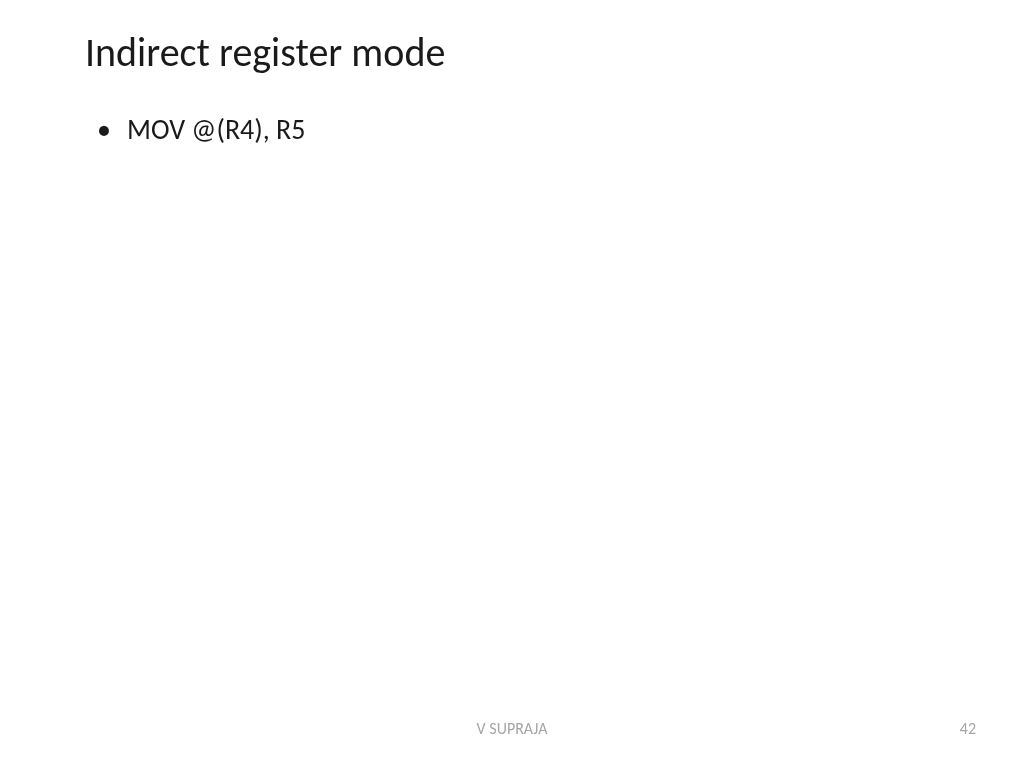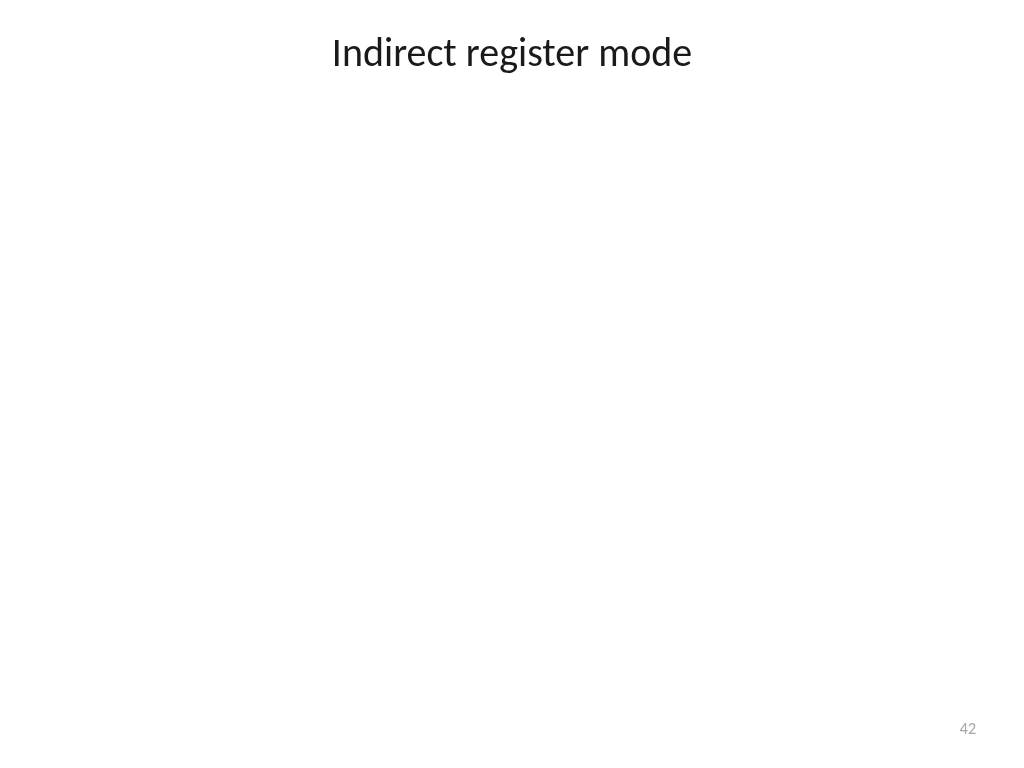--- a/index.html
+++ b/index.html
@@ -15,21 +15,20 @@
       position: relative;
       overflow: hidden;
     }
     .slide {
       width: 100%;
       height: 100%;
       padding: 28px 85px 60px 85px;
       position: relative;
     }
     .title {
-      text-align: center;
       font-size: 40px;
       color: #1a1a1a;
       font-weight: normal;
       margin-bottom: 36px;
     }
     .content {
       font-size: 28px;
       color: #1a1a1a;
       line-height: 1.24;
     }
@@ -69,16 +68,18 @@
       color: #a6a6a6;
     }
   </style>
 </head>
 <body>
 
 <div class="slide">
   <h1 class="title">Indirect register mode</h1>
   <div class="content">
     <ul>
+      <li>MOV @(R4), R5</li>
     </ul>
   </div>
+  <div class="footer-author">V SUPRAJA</div>
   <div class="footer-page">42</div>
 </div>
 
 </body></html>

